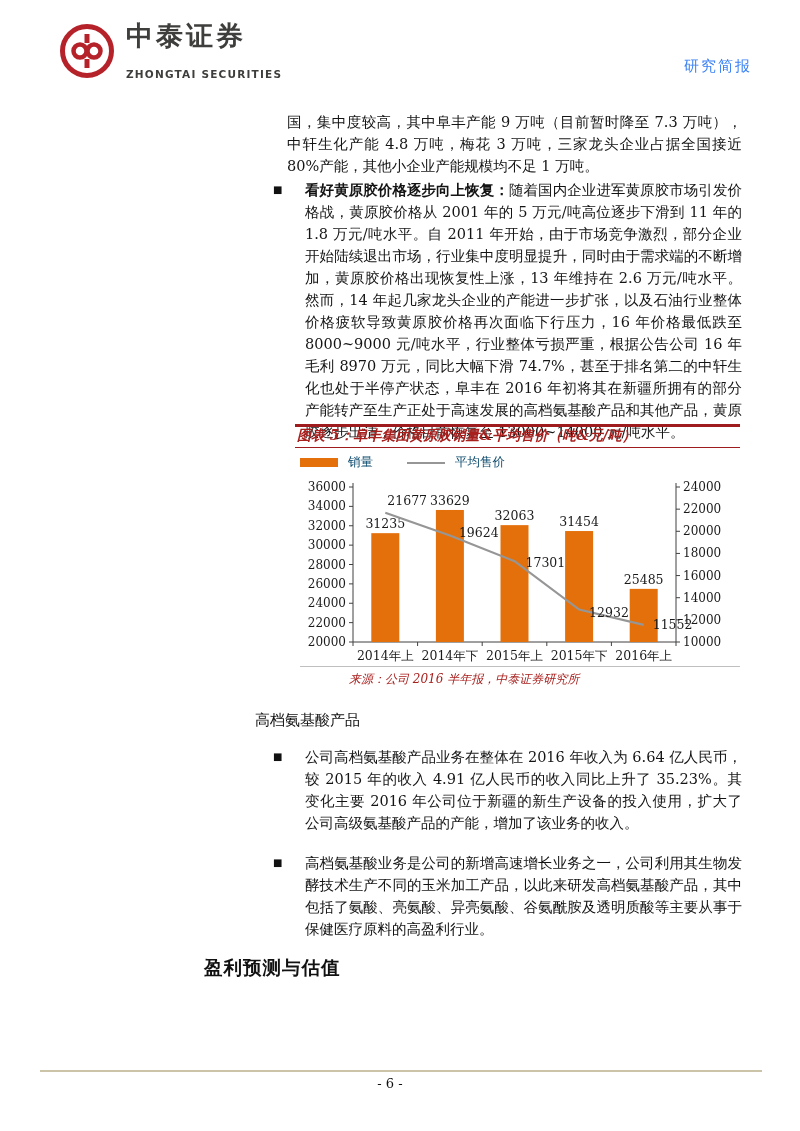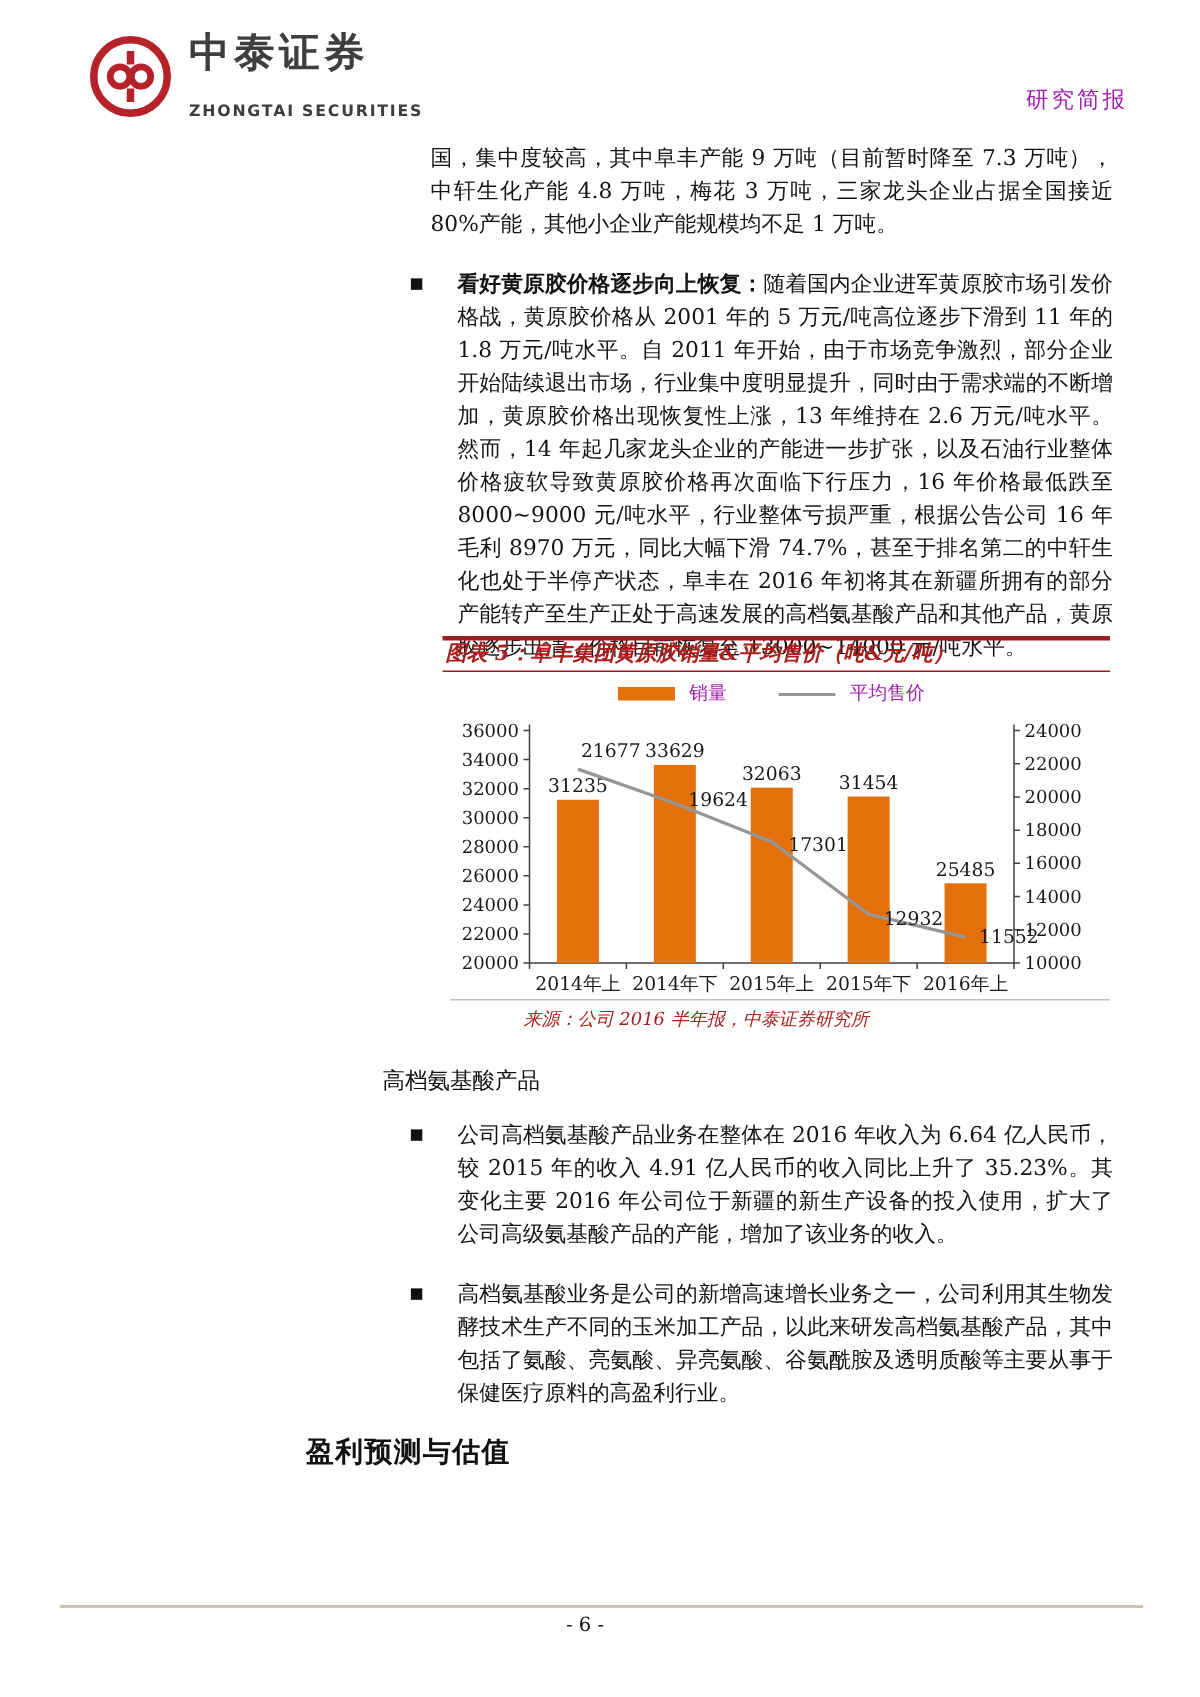--- a/index.html
+++ b/index.html
@@ -4,38 +4,38 @@
 <style>
   html,body{margin:0;padding:0;background:#ffffff;}
   body{width:800px;height:1131px;position:relative;font-family:"DejaVu Serif",serif;color:#141414;}
   .page{position:absolute;left:0;top:0;width:800px;height:1107px;overflow:hidden;background:#fff;}
 
   
   .logo{position:absolute;left:58px;top:22px;display:flex;align-items:center;gap:10px;}
   .logo-text{display:flex;flex-direction:column;line-height:1;}
   .logo-cn{font-family:"DejaVu Sans",sans-serif;font-weight:700;font-size:27px;letter-spacing:3px;color:#3e3e3c;}
   .logo-en{font-family:"DejaVu Sans",sans-serif;font-weight:700;font-size:10.5px;letter-spacing:1.2px;color:#3e3e3c;margin-top:20px;}
-  .doc-type{position:absolute;left:684px;top:57px;font-size:15px;color:#a21caf;letter-spacing:2px;}
+  .doc-type{position:absolute;left:684px;top:57px;font-size:15px;color:#3b82f6;letter-spacing:2px;}
 
   
-  .para{position:absolute;font-size:14.5px;line-height:22px;text-align:justify;color:#141414;}
+  .para{position:absolute;font-size:14.5px;line-height:22px;text-align:justify;color:#141414;margin-top:16px;}
   #p1{left:287px;top:95px;width:455px;}
   .bullet-row{position:absolute;display:flex;font-size:14.5px;line-height:22px;}
   .bullet-marker{width:32px;flex:0 0 32px;font-family:"DejaVu Sans",sans-serif;font-size:10px;color:#111;}
   .bullet-text{flex:1;text-align:justify;}
   #bullet1{left:273px;top:179px;width:469px;}
   #bullet2{left:273px;top:746px;width:469px;}
   #bullet3{left:273px;top:852px;width:469px;}
   .lead-bold{font-weight:700;}
 
   
   .fig-topline{position:absolute;left:295px;top:424px;width:445px;height:2.5px;background:#9e1b1e;}
   .fig-title{position:absolute;left:297px;top:427px;width:443px;font-size:14px;font-weight:700;font-style:italic;color:#a8201e;}
   .fig-subline{position:absolute;left:295px;top:447px;width:445px;height:1px;background:#9e1b1e;}
-  .legend{position:absolute;left:300px;top:454px;width:428px;display:flex;justify-content:center;align-items:center;gap:10px;font-size:12.5px;color:#a21caf;}
+  .legend{position:absolute;left:300px;top:454px;width:428px;display:flex;align-items:center;gap:10px;font-size:12.5px;color:#0c4a6e;}
   .legend-swatch-bar{width:38px;height:9px;background:#e4700b;}
   .legend-swatch-line{width:38px;height:2px;background:#969696;}
   #chart-svg{position:absolute;left:300px;top:475px;}
   .fig-bottomline{position:absolute;left:300px;top:666px;width:440px;height:1px;background:#bfbfbf;}
   .fig-source{position:absolute;left:305px;top:671px;font-size:12px;font-style:italic;color:#a8201e;margin-left:44px;}
 
   
   .h2{position:absolute;left:255px;top:711px;font-size:15px;font-weight:400;color:#111;}
   .h1{position:absolute;left:204px;top:955px;font-size:18.5px;font-weight:700;color:#111;letter-spacing:1px;}
   #p2{left:287px;top:993px;width:455px;}

